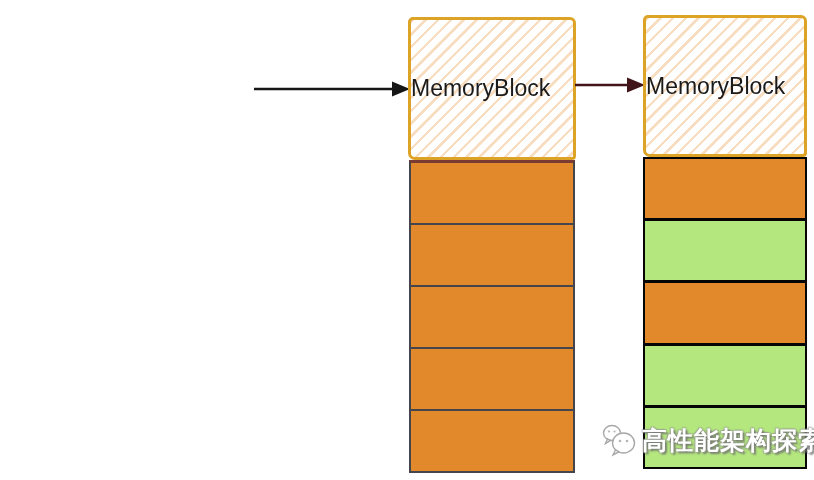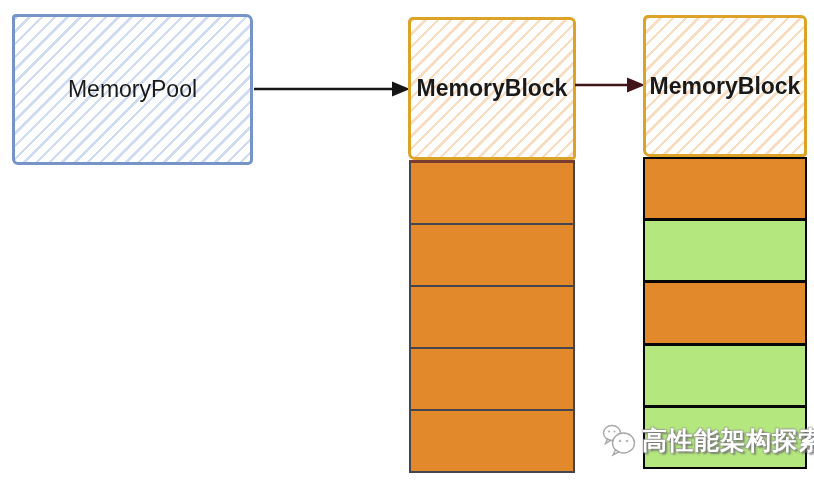--- a/index.html
+++ b/index.html
@@ -44,22 +44,21 @@
   .block {
     position: absolute;
     border: 3px solid var(--block_border);
     border-radius: 5px 6px 4px 7px;
     background-image: repeating-linear-gradient(
       135deg,
       var(--block_hatch) 0px, var(--block_hatch) 2.5px,
       transparent 2.5px, transparent 9px);
     display: flex;
     align-items: center;
-    justify-content: center;
-    font-weight: bold;
+    justify-content: flex-start;
   }
   .block1 { left: 408px; top: 17px; width: 168px; height: 143px; }
   .block2 { left: 643px; top: 15px; width: 164px; height: 142px; }
 
   
   .stack {
     position: absolute;
     display: flex;
     flex-direction: column;
   }
@@ -109,23 +108,20 @@
     white-space: nowrap;
   }
   .bubble { fill: #ffffff; stroke: #a8a8a8; stroke-width: 1.4; }
   .bubble-dot { fill: #b5b5b5; }
 </style>
 </head>
 <body>
 
 <div class="canvas">
 
-  <div class="pool">
-    <span class="label">MemoryPool</span>
-  </div>
 
   <svg class="arrow arrow1" width="158" height="24" viewBox="0 0 158 24">
     <line x1="1" y1="12" x2="140" y2="12"></line>
     <polygon points="139,4.5 157,12 139,19.5"></polygon>
   </svg>
 
   <div class="block block1">
     <span class="label">MemoryBlock</span>
   </div>
   <div class="stack stack1">

